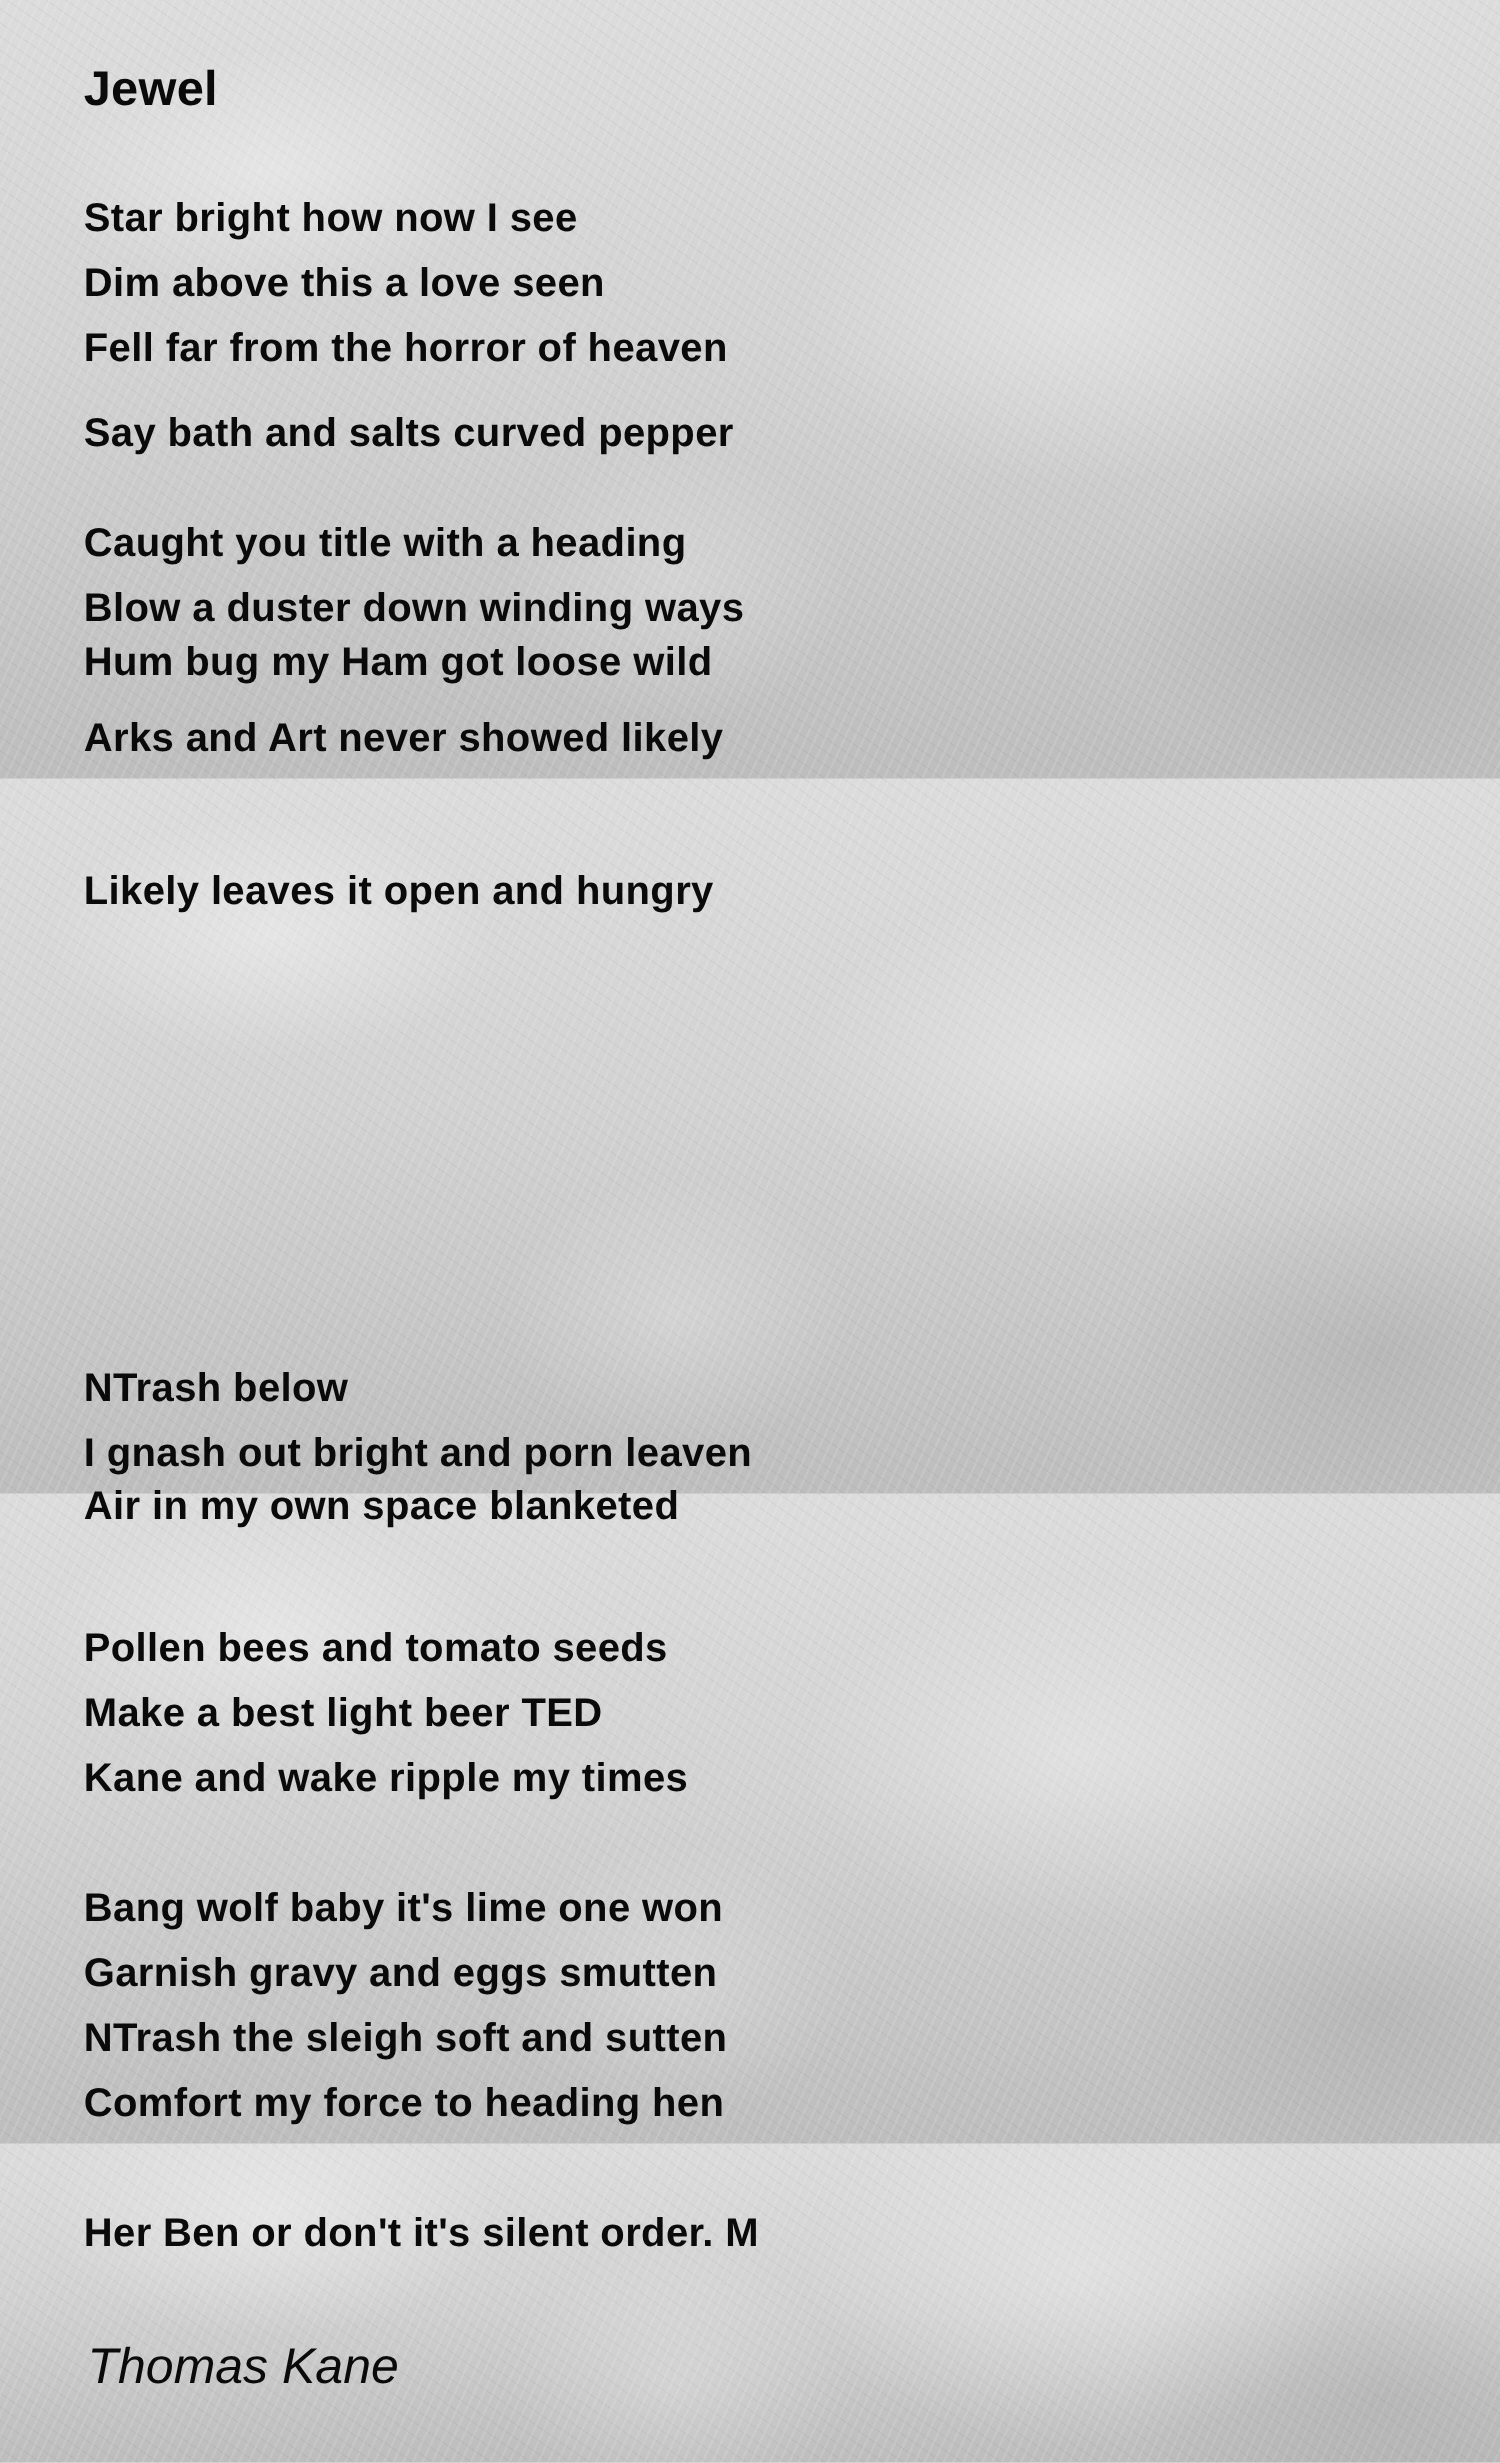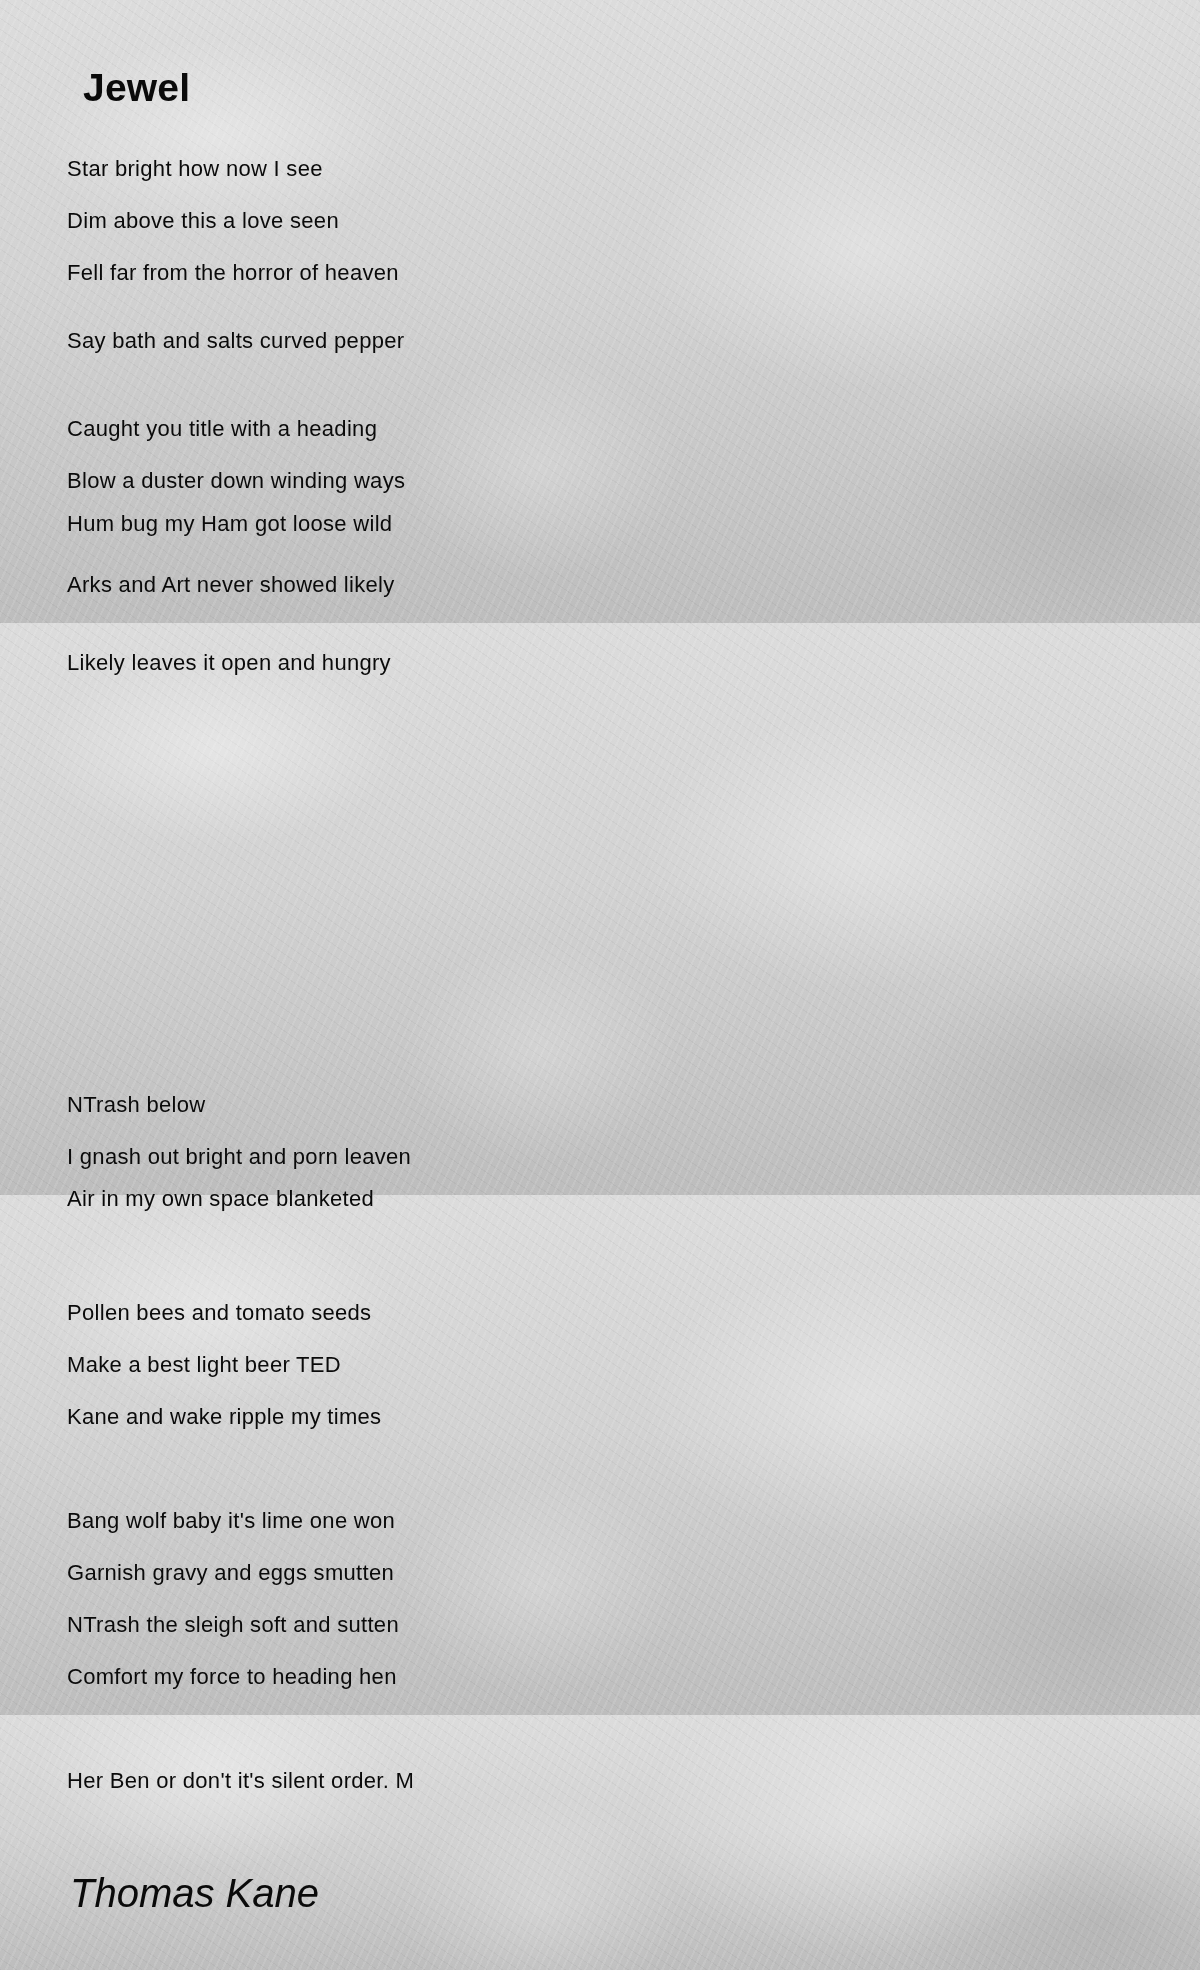--- a/index.html
+++ b/index.html
@@ -43,32 +43,32 @@
     .content {
       position: absolute;
       left: 0; top: 0;
       width: 1200px;
       z-index: 1;
     }
     .poem-title {
       position: absolute;
       left: 67px;
       top: 52px;
-      margin: 16px;
+      margin: 0;
       font-size: 39px;
       font-weight: bold;
       line-height: 1;
       letter-spacing: 0.2px;
     }
     .line {
       position: absolute;
       left: 67px;
       margin: 0;
-      font-size: 22px;
-      font-weight: normal;
+      font-size: 32px;
+      font-weight: bold;
       line-height: 1;
       white-space: nowrap;
       letter-spacing: 0.3px;
     }
     .author {
       position: absolute;
       left: 70px;
       top: 1873px;
       margin: 0;
       font-size: 40px;
@@ -99,21 +99,21 @@
   </div>
 
   <div>
     <p class="line" style="top:418px">Caught you title with a heading</p>
     <p class="line" style="top:470px">Blow a duster down winding ways</p>
     <p class="line" style="top:513px">Hum bug my Ham got loose wild</p>
     <p class="line" style="top:574px">Arks and Art never showed likely</p>
   </div>
 
   <div>
-    <p class="line" style="top:652px">Likely leaves it open and hungry</p>
+    <p class="line" style="top:696px">Likely leaves it open and hungry</p>
   </div>
 
   <div>
     <p class="line" style="top:1094px">NTrash below</p>
     <p class="line" style="top:1146px">I gnash out bright and porn leaven</p>
   </div>
 
   <div>
     <p class="line" style="top:1188px">Air in my own space blanketed</p>
     <p class="line" style="top:1302px">Pollen bees and tomato seeds</p>

